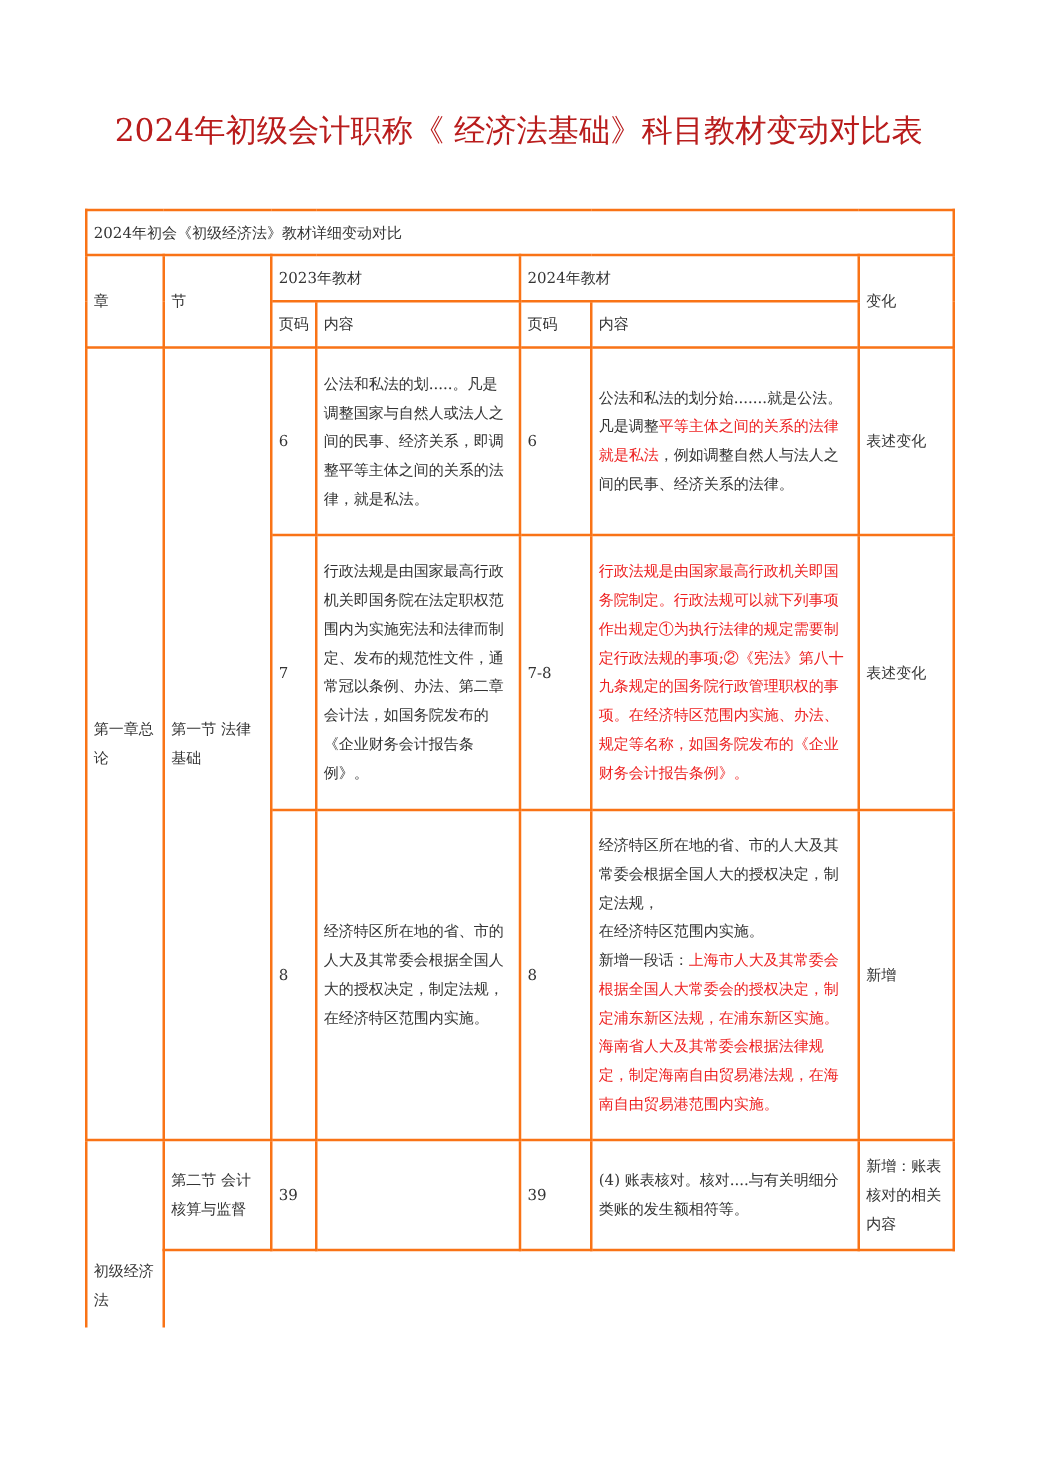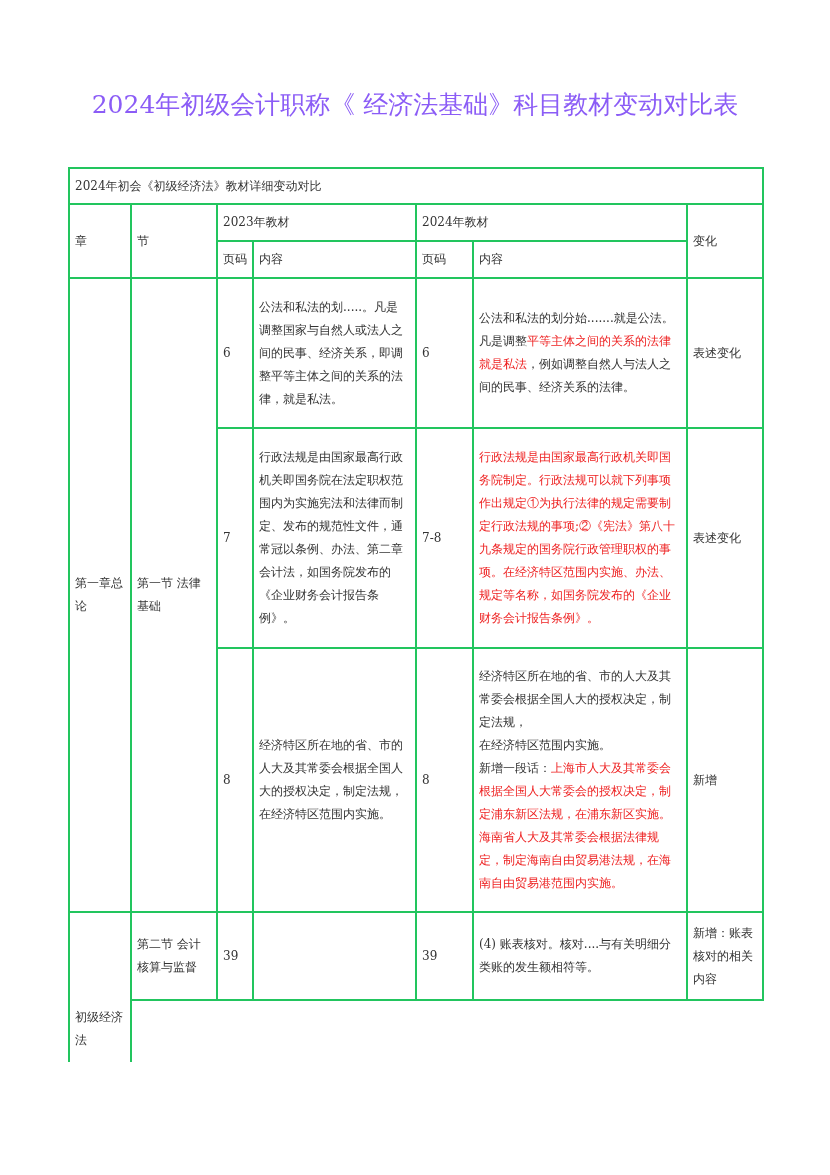--- a/index.html
+++ b/index.html
@@ -3,32 +3,32 @@
   <meta charset="utf-8">
   <style>
     html, body { margin: 0; padding: 0; background: #ffffff; }
     body {
       width: 830px; height: 1175px; position: relative; overflow: hidden;
       font-family: "DejaVu Serif", "Liberation Serif", serif;
       color: #333333;
     }
     .title {
       position: absolute; left: 0; top: 92px; width: 830px;
-      text-align: center; font-size: 25px; line-height: 26px; color: #8b5cf6;
+      text-align: center; font-size: 25px; line-height: 26px; color: #b91c1c;
       font-family: "DejaVu Serif", "Liberation Serif", serif;
     }
     .title .line2 { display: block; }
     table.cmp {
       position: absolute; left: 68px; top: 167px;
       border-collapse: collapse; table-layout: fixed;
       width: 694px;
       font-size: 12px; line-height: 23px; color: #333333;
     }
     table.cmp td {
-      border: 2px solid #22c55e;
+      border: 2px solid #f97316;
       padding: 0 5px;
       vertical-align: middle;
       word-break: break-all;
     }
     td.caption { height: 34px; }
     td.hdr { height: 34px; }
     .red { color: #ee2222; }
     .pg { font-size: 12px; }
   </style>
 </head>

